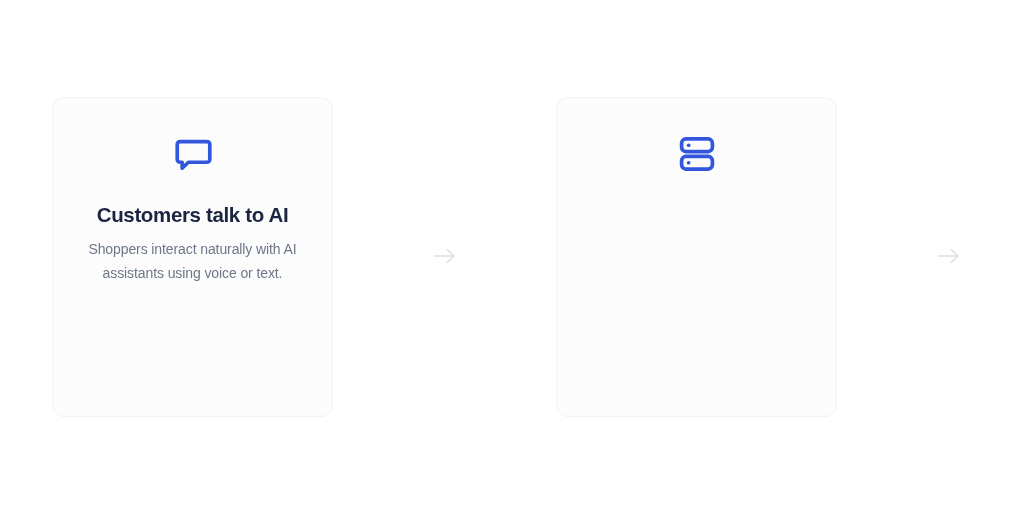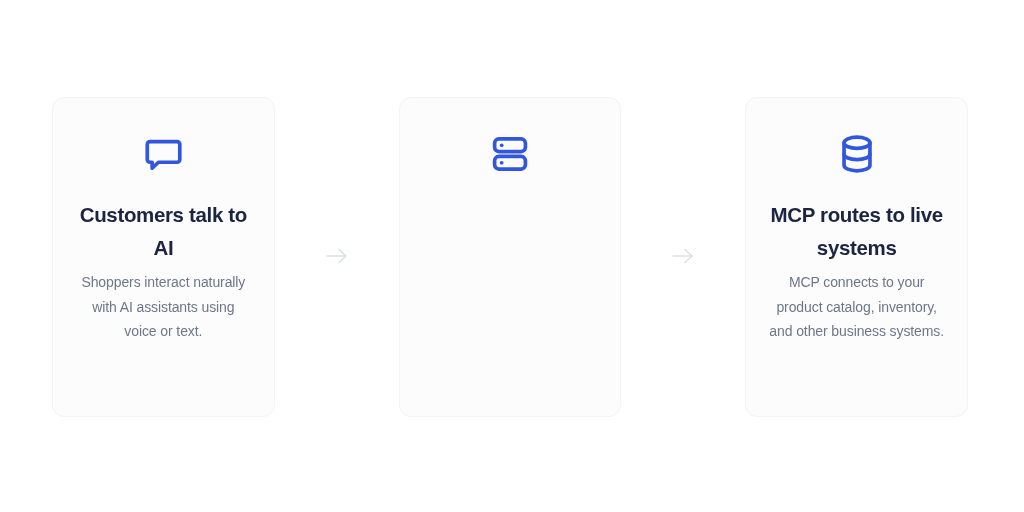--- a/index.html
+++ b/index.html
@@ -128,26 +128,15 @@
       </div>
     </div>
 
     <div class="step-connector">
       <svg width="26" height="22" viewBox="0 0 26 22" fill="none" stroke="#dcdfe5" stroke-width="1.5" stroke-linecap="round" stroke-linejoin="round">
         <line x1="3" y1="11" x2="22" y2="11"></line>
         <polyline points="15,4.5 22,11 15,17.5"></polyline>
       </svg>
     </div>
 
-    <div class="step-card">
-      <div class="step-icon">
-        <svg width="42" height="42" viewBox="0 0 24 24" fill="none" stroke="#3257dd" stroke-width="2.1" stroke-linecap="round" stroke-linejoin="round">
-          <ellipse cx="12" cy="5.6" rx="7.4" ry="3.2"></ellipse>
-          <path d="M4.6 5.6v12.8c0 1.77 3.31 3.2 7.4 3.2s7.4-1.43 7.4-3.2V5.6"></path>
-          <path d="M4.6 12c0 1.77 3.31 3.2 7.4 3.2s7.4-1.43 7.4-3.2"></path>
-        </svg>
-      </div>
-      <h3 class="step-title">MCP routes to live systems</h3>
-      <p class="step-desc">MCP connects to your product catalog, inventory, and other business systems.</p>
-    </div>
 
   </div>
 </div>
 
 </body></html>

